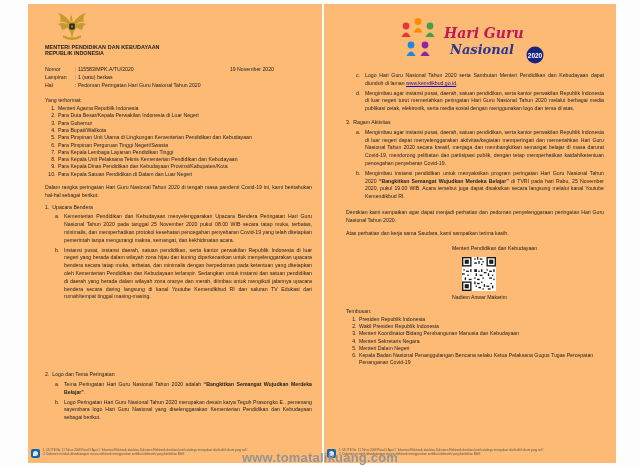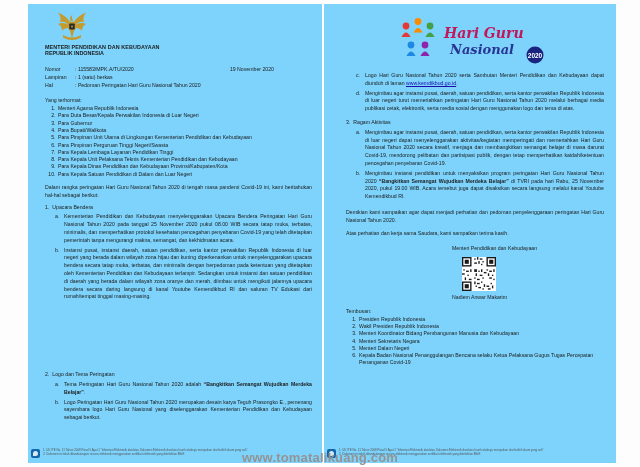--- a/index.html
+++ b/index.html
@@ -1,21 +1,21 @@
 <!DOCTYPE html>
 <html><head>
 <meta charset="utf-8">
 <style>
   html,body{margin:0;padding:0;}
   body{
     width:640px;height:467px;position:relative;overflow:hidden;
     background:#fdfdfd;color:#1c1c1c;
     font-family:"Liberation Sans", sans-serif;
   }
-  .page{position:absolute;top:4px;height:459px;background:#7dd3fc;}
+  .page{position:absolute;top:4px;height:459px;background:#fdba74;}
   .page1{left:28px;width:294px;padding:6px 10px 14px 17px;box-sizing:border-box;}
   .page2{left:324px;width:292px;padding:12px 12px 14px 22px;box-sizing:border-box;}
 
   .t{font-size:5.2px;line-height:1.5;}
   .just{text-align:justify;}
 
   
   .letterhead{margin-bottom:10px;}
   .garuda{display:block;margin-left:12px;}
   .lh-org{font-size:5.4px;font-weight:bold;margin-top:2px;letter-spacing:.1px;}

